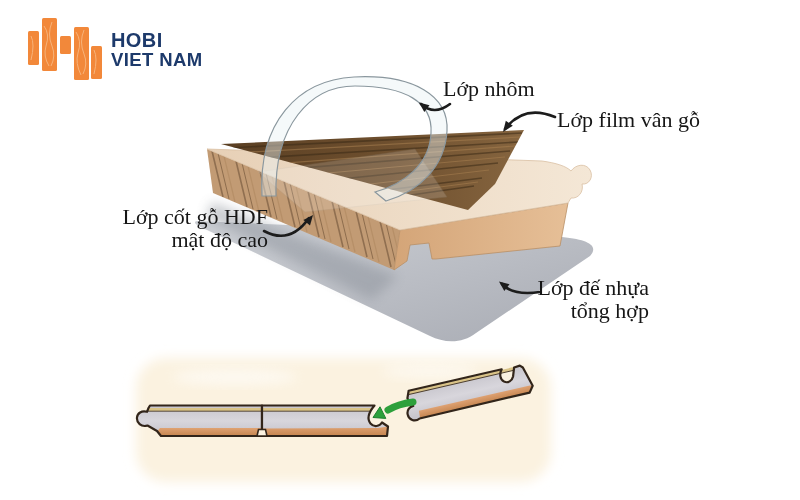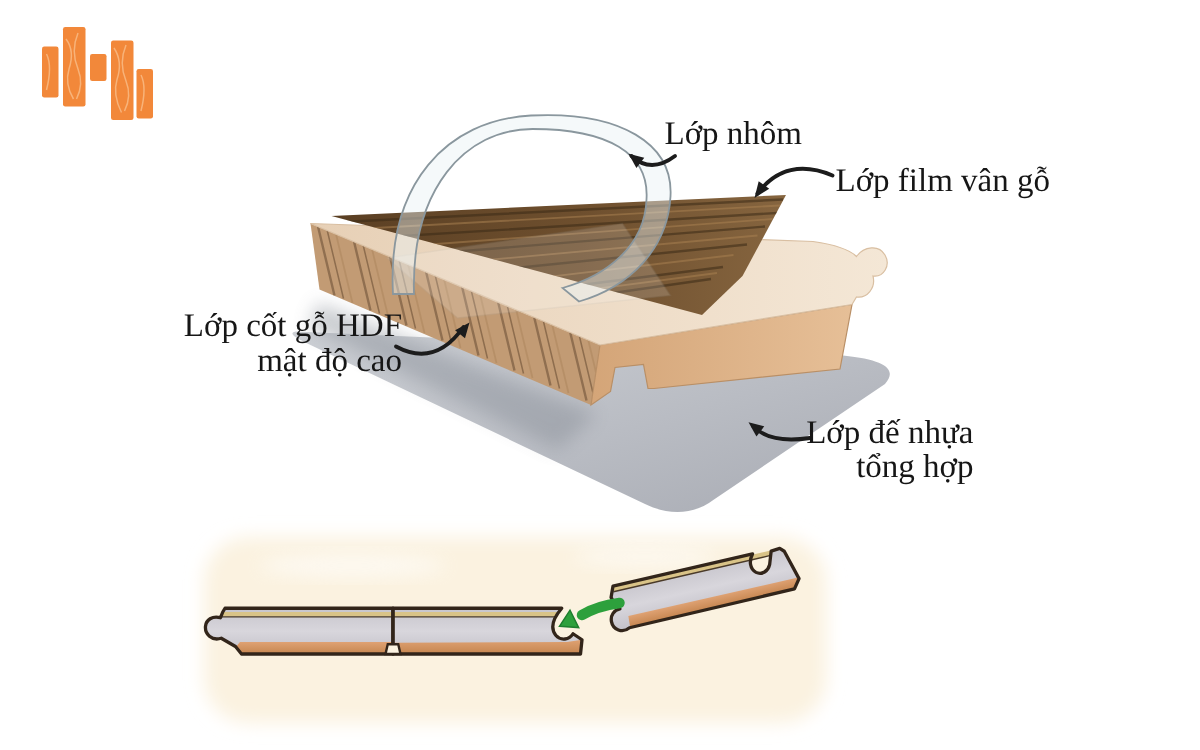--- a/index.html
+++ b/index.html
@@ -32,20 +32,24 @@
       </g>
       <g fill="none" stroke="#f8b379" stroke-width="1">
         <path d="M16,10 q6,8 2,20 q-3,10 3,20"></path>
         <path d="M24,6 q-5,12 0,24 q4,10 -1,20"></path>
         <path d="M48,16 q6,9 2,21 q-3,10 3,22"></path>
         <path d="M56,14 q-5,12 0,24 q4,10 -1,20"></path>
         <path d="M3,20 q4,8 0,24"></path>
         <path d="M66,34 q4,8 0,24"></path>
       </g>
     </svg>
+    <div class="logo-text">
+      <div class="l1">HOBI</div>
+      <div class="l2">VIET NAM</div>
+    </div>
   </div>
 
   <svg id="diagram-svg" width="800" height="500" viewBox="0 0 800 500">
     <defs>
       <linearGradient id="gGray" x1="0" y1="0" x2="1" y2="1">
         <stop offset="0" stop-color="#cdd0d5"></stop>
           <stop offset="0.55" stop-color="#b9bcc3"></stop>
         <stop offset="1" stop-color="#a8abb3"></stop>
       </linearGradient>
       <linearGradient id="gBeige" x1="0" y1="0" x2="1" y2="0">

